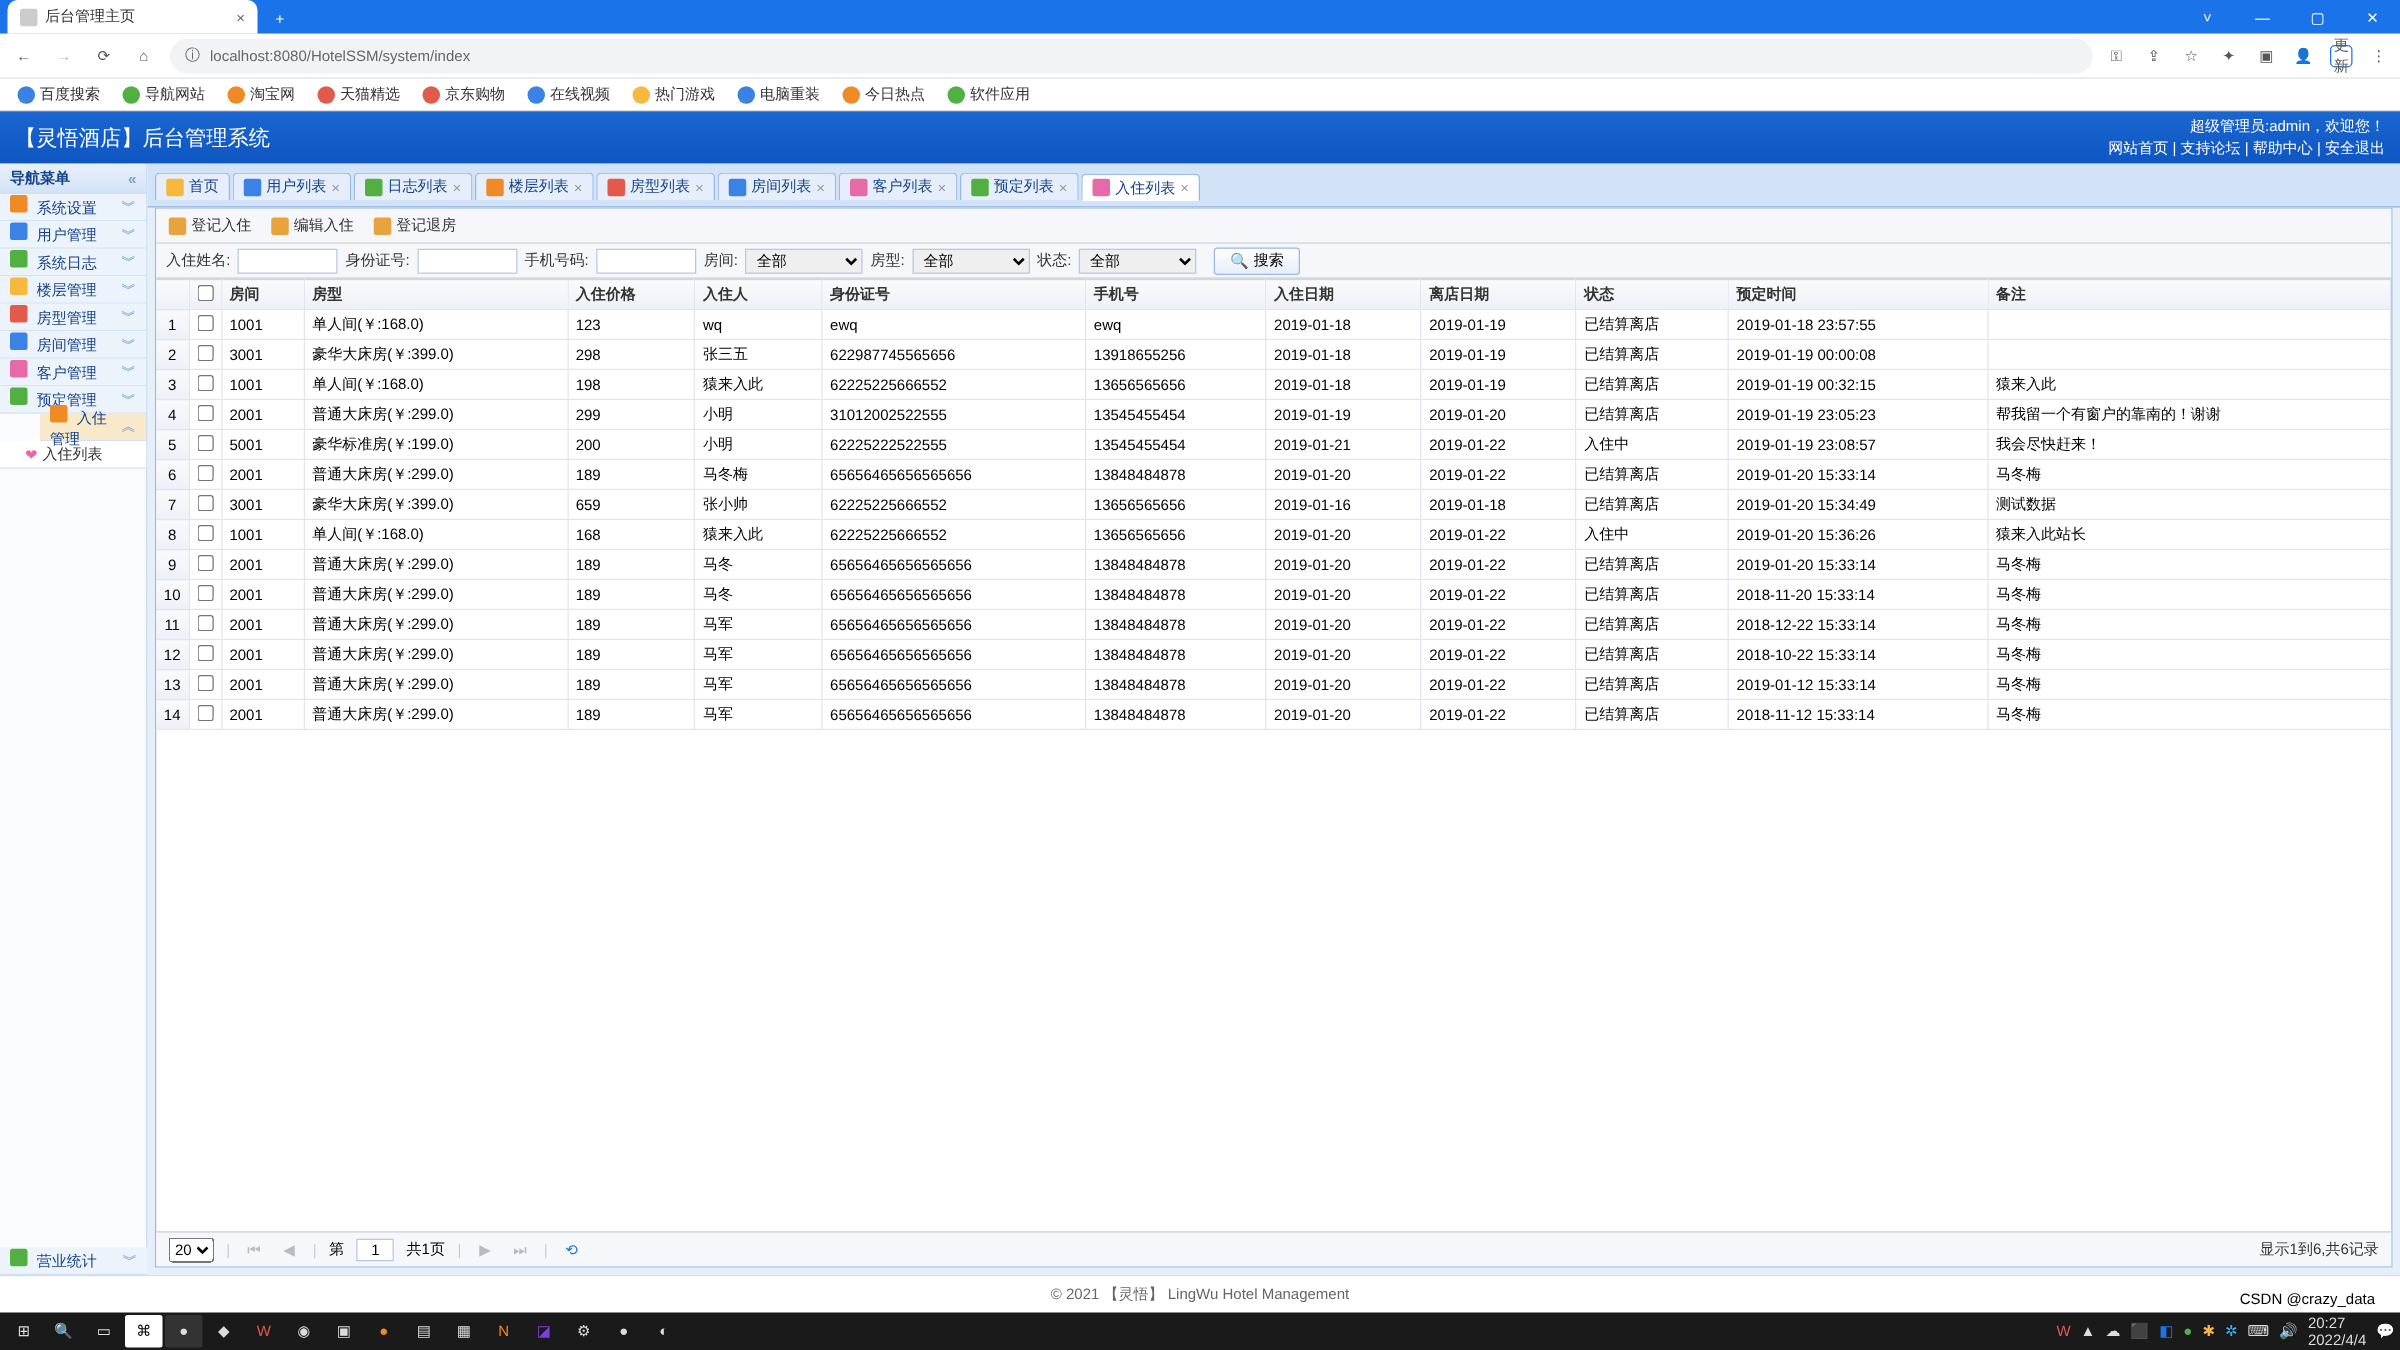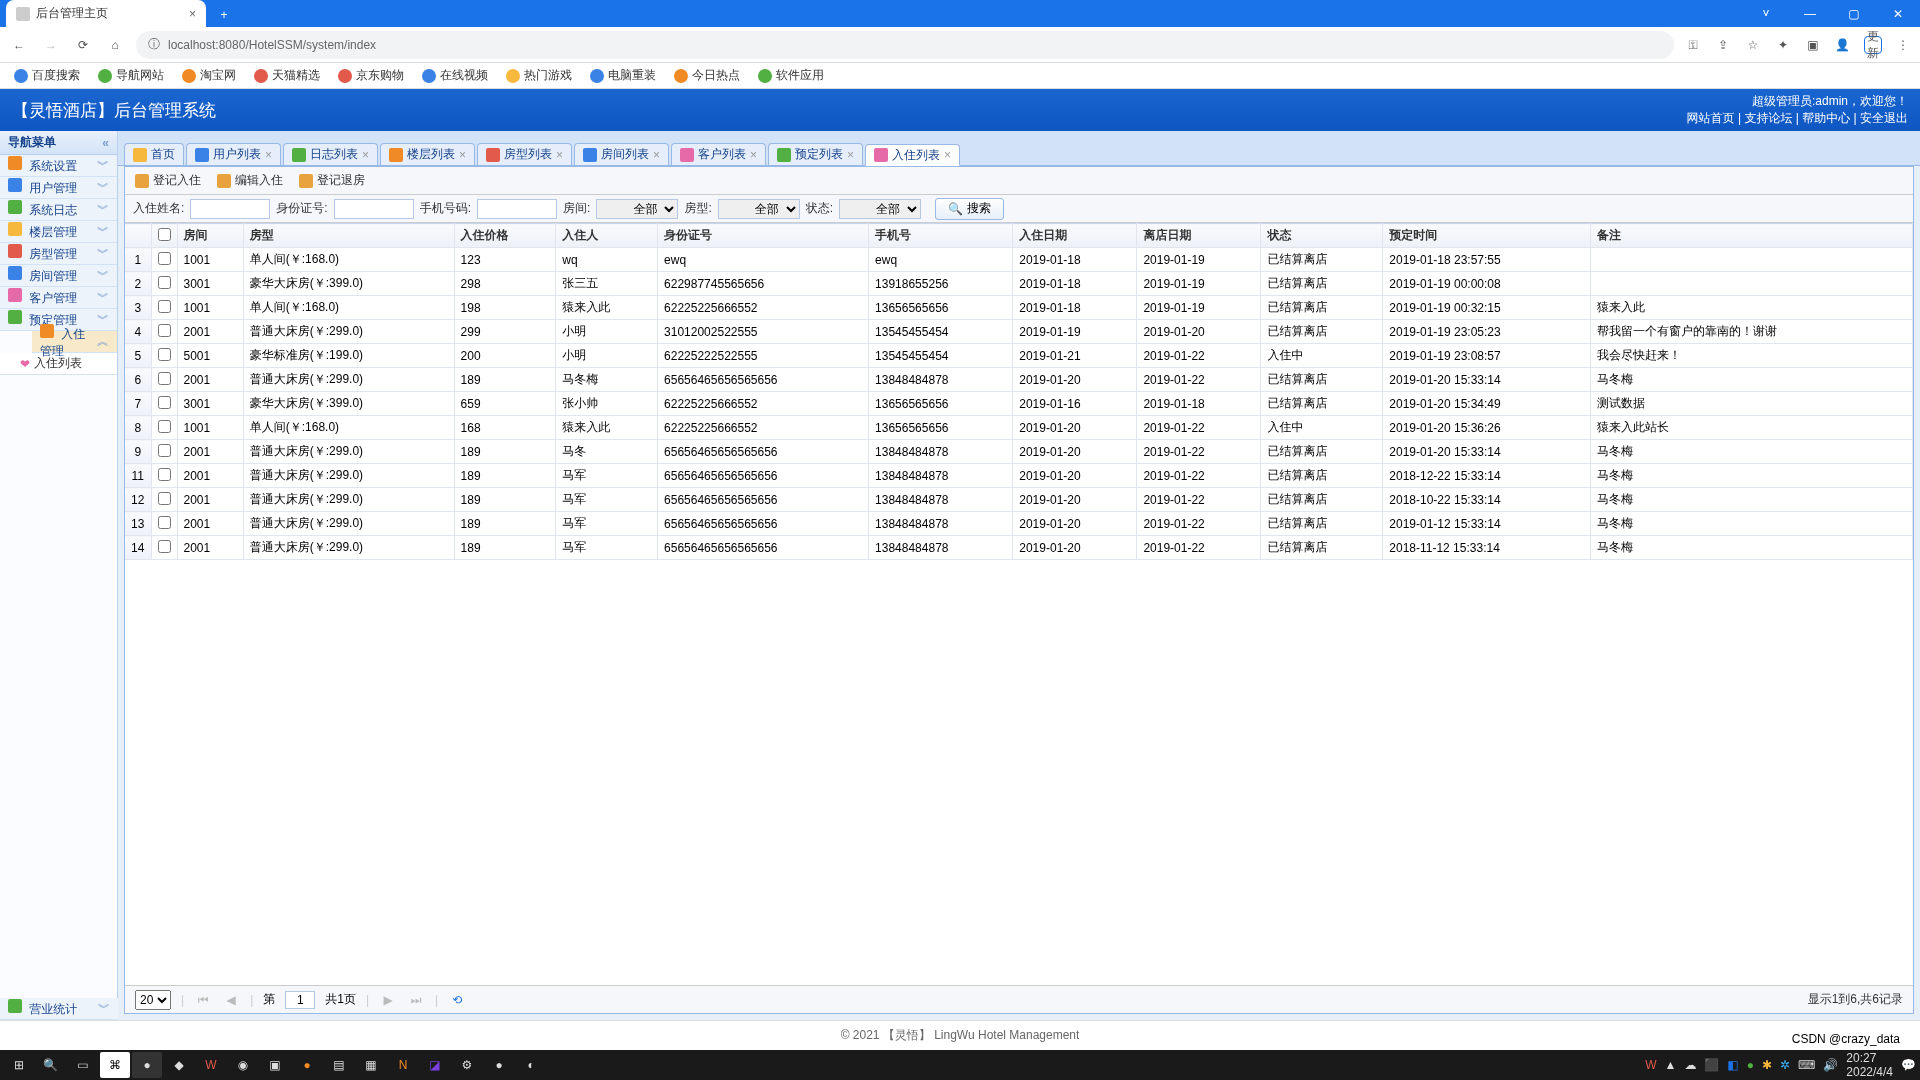--- a/index.html
+++ b/index.html
@@ -30,34 +30,34 @@
 
 .sidebar { width:118px; border-right:1px solid #b9d0ef; background:#fafcff; }
 .side-title { height:24px;background:linear-gradient(to bottom,#e8f0fb,#d3e3f7);border-bottom:1px solid #b9d0ef;display:flex;align-items:center;padding:0 8px;color:#15428b;font-weight:bold;justify-content:space-between; }
 .side-item { height:22px;border-bottom:1px solid #d3e3f7;display:flex;align-items:center;padding:0 8px;color:#15428b;cursor:pointer;justify-content:space-between;background:#edf3fb; }
 .side-item.active { background:#f7e9c9;margin-left:32px; }
 .side-sub { height:22px;border-bottom:1px solid #d3e3f7;display:flex;align-items:center;padding:0 8px 0 20px;color:#333;cursor:pointer;background:#fff; }
 .side-icon { width:14px;height:14px;margin-right:4px; }
 .chev { color:#7d9ecf; }
 
 .main { flex:1; display:flex; flex-direction:column; background:#e6eef8; }
-.tabstrip { height:35px; display:flex; align-items:flex-end; padding:2px 6px 0; gap:2px; background:#d3e3f7; border-bottom:1px solid #98b8e6; }
+.tabstrip { height:35px; display:flex; align-items:center; padding:2px 6px 0; gap:2px; background:#d3e3f7; border-bottom:1px solid #98b8e6; }
 .atab { height:22px;padding:0 8px;border:1px solid #98b8e6;border-bottom:none;border-radius:4px 4px 0 0;background:#e5eefa;display:flex;align-items:center;gap:4px;color:#15428b;cursor:pointer; }
 .atab.active { background:#fff;border-bottom:1px solid #fff;position:relative;top:1px; }
 .atab .tclose { color:#999;cursor:pointer; }
 .aicon { width:14px;height:14px;display:inline-block; }
 .content { flex:1; background:#fff; border:1px solid #98b8e6; margin:0 6px 6px; display:flex;flex-direction:column; }
 .toolbar { height:28px; border-bottom:1px solid #ccc; display:flex; align-items:center; gap:16px; padding:0 10px; background:#f5f7fb; }
 .tbtn { display:flex;align-items:center;gap:4px;color:#333;cursor:pointer; }
 .tbtn .ticon { width:14px;height:14px;background:#e8a33e;border-radius:2px; }
 .searchbar { height:28px;border-bottom:1px solid #ccc;display:flex;align-items:center;gap:6px;padding:0 8px;background:#f5f7fb; }
 .searchbar label{color:#333;}
 .searchbar input,.searchbar select{height:20px;border:1px solid #b5c8e6;padding:0 4px;}
 .searchbar input{width:80px;}
-.searchbar select{width:82px;text-align:right;}
+.searchbar select{width:94px;}
 .sbtn { height:22px;padding:0 12px;border:1px solid #98b8e6;border-radius:3px;background:linear-gradient(#fff,#e6eef8);margin-left:8px;display:flex;align-items:center;gap:4px;cursor:pointer; }
 
 .tbl-wrap { flex:1; overflow:auto; }
 table { width:100%; border-collapse:collapse; }
 th,td { border-right:1px solid #e1e6ee;border-bottom:1px solid #e1e6ee;padding:3px 6px;text-align:left;height:19px;white-space:nowrap; }
 th { background:linear-gradient(#f9fafc,#edf1f8);color:#333;border-top:1px solid #c8d6ef;position:sticky;top:0; }
 .rownum{background:linear-gradient(#f9fafc,#edf1f8);text-align:center;width:26px;}
 .ck{width:26px;text-align:center;}
 input[type=checkbox]{cursor:pointer;}
 .pager { height:28px;border-top:1px solid #ccc;display:flex;align-items:center;gap:10px;padding:0 10px;background:#f5f7fb; }
@@ -383,20 +383,35 @@
                 <td>2001</td>
                 <td>普通大床房(￥:299.0)</td>
                 <td>189</td>
                 <td>马冬</td>
                 <td>65656465656565656</td>
                 <td>13848484878</td>
                 <td>2019-01-20</td>
                 <td>2019-01-22</td>
                 <td>已结算离店</td>
                 <td>2019-01-20 15:33:14</td>
+                <td>马冬梅</td>
+              </tr>
+              <tr>
+                <td class="rownum">10</td>
+                <td class="ck"><input type="checkbox" style=""></td>
+                <td>2001</td>
+                <td>普通大床房(￥:299.0)</td>
+                <td>189</td>
+                <td>马冬</td>
+                <td>65656465656565656</td>
+                <td>13848484878</td>
+                <td>2019-01-20</td>
+                <td>2019-01-22</td>
+                <td>已结算离店</td>
+                <td>2018-11-20 15:33:14</td>
                 <td>马冬梅</td>
               </tr>
               <tr>
                 <td class="rownum">11</td>
                 <td class="ck"><input type="checkbox" style=""></td>
                 <td>2001</td>
                 <td>普通大床房(￥:299.0)</td>
                 <td>189</td>
                 <td>马军</td>
                 <td>65656465656565656</td>

